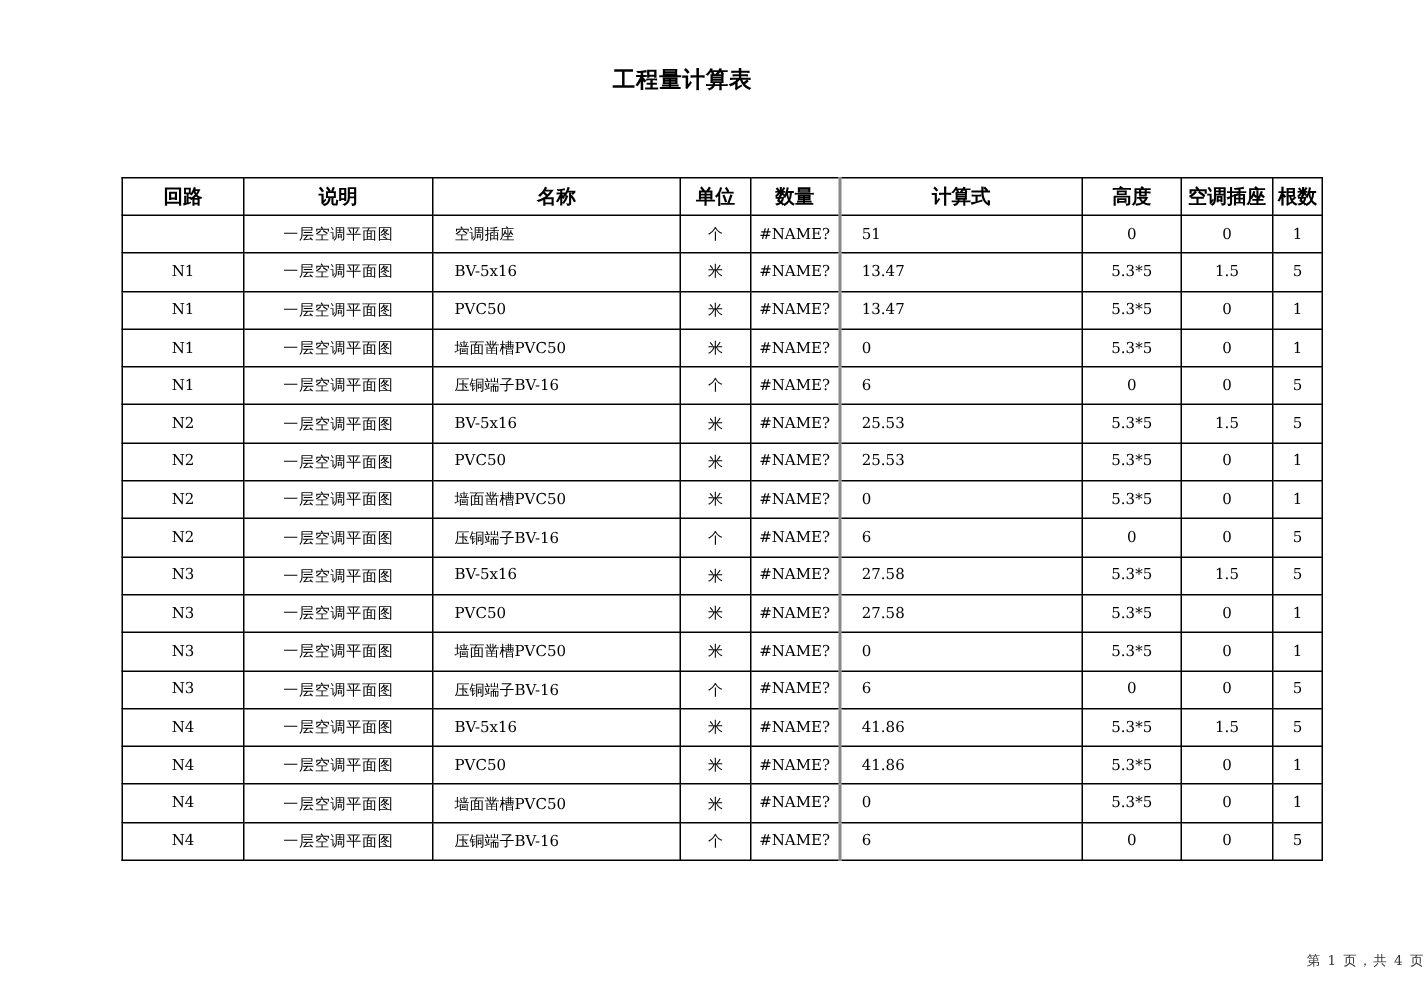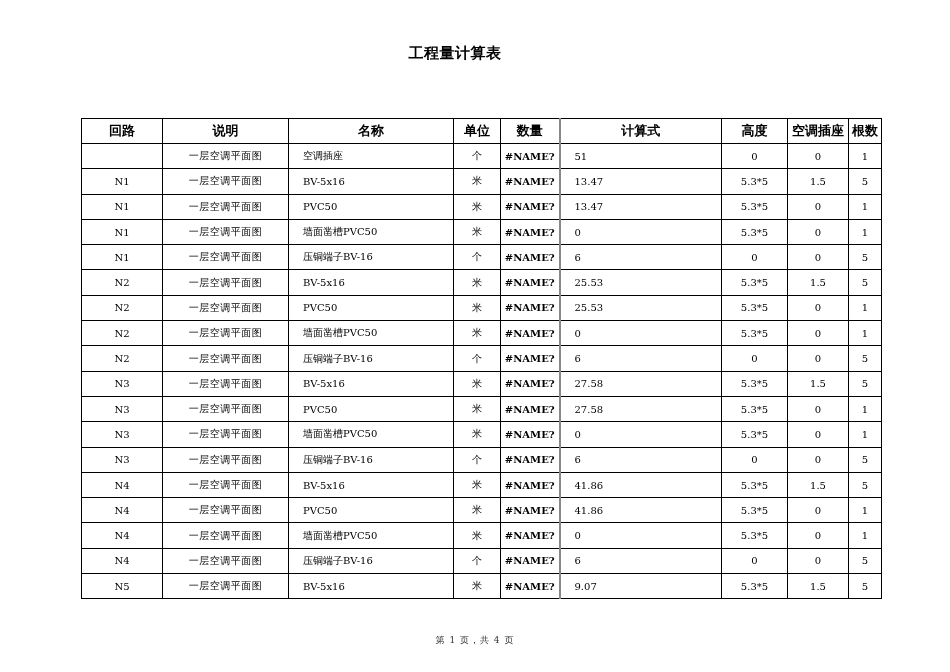--- a/index.html
+++ b/index.html
@@ -13,23 +13,23 @@
     table.sheet th, table.sheet td { border: 1px solid #000; height: 24.3px; padding: 0;
       white-space: nowrap; overflow: hidden; font-size: 10px; }
     table.sheet th { font-family: "DejaVu Sans", "Liberation Sans", sans-serif; font-weight: bold;
       font-size: 13px; text-align: center; height: 24px; }
     table.sheet td.c { text-align: center; }
     table.sheet td.l { text-align: left; padding-left: 14px; }
     td.small { font-size: 8.5px; }
     td.desc { font-size: 10.5px; letter-spacing: 0.5px; }
     td.name { font-size: 10.5px; }
     td.unit { font-size: 11px; }
-    td.qty { font-size: 9.5px; border-right: 2px solid #888 !important; font-weight: bold; }
+    td.qty { font-size: 9.5px; border-right: 2px solid #888 !important; }
     th.qtyh { border-right: 2px solid #888 !important; margin-top: 27px; }
-    .footer { position: absolute; left: 0; top: 634px; width: 950px; text-align: center;
+    .footer { position: absolute; left: 0; top: 634px; width: 950px; text-align: right;
       font-size: 9px; color: #333; letter-spacing: 1px; }
   </style>
 </head>
 <body>
 
 <div class="title">工程量计算表</div>
 
 <table class="sheet">
   <colgroup>
     <col style="width:81px">
@@ -236,27 +236,16 @@
         <td class="c small">N4</td>
         <td class="c desc">一层空调平面图</td>
         <td class="l name">压铜端子BV-16</td>
         <td class="c unit">个</td>
         <td class="c qty">#NAME?</td>
         <td class="l">6</td>
         <td class="c small">0</td>
         <td class="c">0</td>
         <td class="c">5</td>
       </tr>
-      <tr>
-        <td class="c small">N5</td>
-        <td class="c desc">一层空调平面图</td>
-        <td class="l name">BV-5x16</td>
-        <td class="c unit">米</td>
-        <td class="c qty">#NAME?</td>
-        <td class="l">9.07</td>
-        <td class="c small">5.3*5</td>
-        <td class="c">1.5</td>
-        <td class="c">5</td>
-      </tr>
     </tbody>
 </table>
 
 <div class="footer">第 1 页，共 4 页</div>
 
 </body></html>

